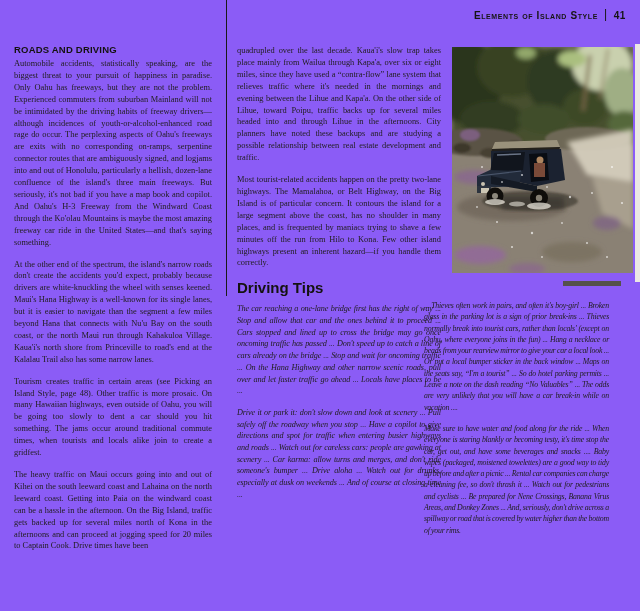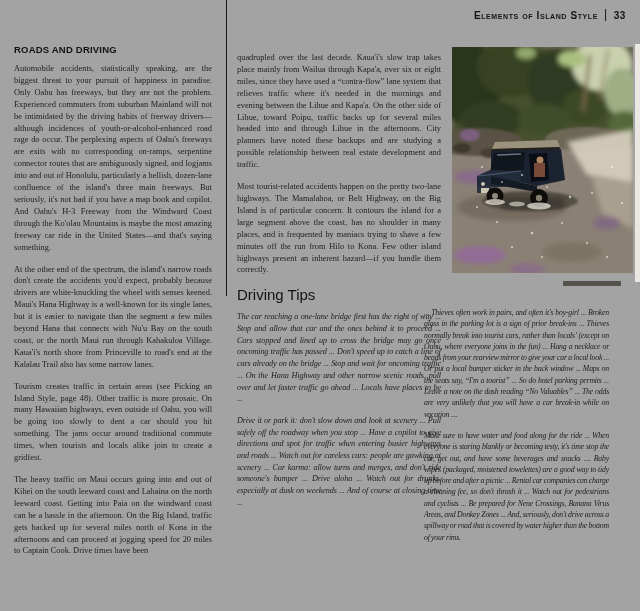--- a/index.html
+++ b/index.html
@@ -1,18 +1,18 @@
 <!DOCTYPE html>
 <html><head>
 <meta charset="utf-8">
 <style>
   html,body { margin:0; padding:0; background:#d8d5d2; }
   .page {
     position:relative; width:640px; height:611px; margin:0 auto;
-    background:#a3a3a3; overflow:hidden;
+    background:#8b5cf6; overflow:hidden;
     font-family:"Liberation Serif", serif; color:#1f1d1b;
   }
   
   .page-header {
     position:absolute; top:8px; right:14px;
     font-family:"Liberation Sans", sans-serif;
     font-variant:small-caps; font-weight:bold;
     font-size:10px; letter-spacing:0.6px; color:#161412;
     display:flex; align-items:center; gap:6px;
   }
@@ -20,30 +20,30 @@
   
   .column-rule {
     position:absolute; left:226px; top:0; width:1px; height:296px; background:#1a1a1a;
   }
   .col { position:absolute; }
   .col1 { left:14px;  top:44px; width:198px; }
   .col2 { left:237px; top:44px; width:204px; }
   .col3 { left:424px; top:299px; width:185px; }
   .body-text {
     font-size:8.4px; line-height:11.9px; text-align:justify;
-    margin:8px 0 10px 0;
+    margin:1px 0 10px 0;
   }
   .col1-heading {
     font-family:"Liberation Sans", sans-serif;
     font-size:9.5px; font-weight:bold; letter-spacing:0.2px;
     margin:0 0 3px 0; color:#141210;
   }
   .tips-heading {
     font-family:"Liberation Sans", sans-serif;
-    font-size:15px; font-weight:normal; color:#141210;
+    font-size:15px; font-weight:bold; color:#141210;
     margin:3px 0 7px 0;
   }
   .italic-text { font-style:italic; font-size:8.2px; letter-spacing:-0.12px; line-height:11.7px; }
   .col3 .italic-text { font-size:7.8px; letter-spacing:-0.2px; word-spacing:-0.3px; line-height:11.3px; }
   
   .photo {
     position:absolute; left:452px; top:47px; width:181px; height:226px;
     margin:0; overflow:hidden; background:#6e6757;
   }
   .photo svg { display:block; width:100%; height:100%; }
@@ -55,21 +55,21 @@
   }
 </style>
 </head>
 <body>
 
 <div class="page">
 
   <header class="page-header">
     <span>Elements of Island Style</span>
     <span class="header-divider">|</span>
-    <span>33</span>
+    <span>41</span>
   </header>
 
   <div class="column-rule"></div>
 
   <section class="col col1">
     <h2 class="col1-heading">ROADS AND DRIVING</h2>
     <p class="body-text">Automobile accidents, statistically speaking, are the biggest threat to your pursuit of happiness in paradise. Only Oahu has freeways, but they are not the problem. Experienced commuters from suburban Mainland will not be intimidated by the driving habits of freeway drivers—although incidences of youth-or-alcohol-enhanced road rage do occur. The perplexing aspects of Oahu's freeways are exits with no corresponding on-ramps, serpentine connector routes that are ambiguously signed, and logjams into and out of Honolulu, particularly a hellish, dozen-lane confluence of the island's three main freeways. But seriously, it's not bad if you have a map book and copilot. And Oahu's H-3 Freeway from the Windward Coast through the Ko'olau Mountains is maybe the most amazing freeway car ride in the United States—and that's saying something.</p>
     <p class="body-text">At the other end of the spectrum, the island's narrow roads don't create the accidents you'd expect, probably because drivers are white-knuckling the wheel with senses keened. Maui's Hana Highway is a well-known for its single lanes, but it is easier to navigate than the segment a few miles beyond Hana that connects with Nu'u Bay on the south coast, or the north Maui run through Kahakuloa Village. Kaua'i's north shore from Princeville to road's end at the Kalalau Trail also has some narrow lanes.</p>
     <p class="body-text">Tourism creates traffic in certain areas (see Picking an Island Style, page 48). Other traffic is more prosaic. On many Hawaiian highways, even outside of Oahu, you will be going too slowly to dent a car should you hit something. The jams occur around traditional commute times, when tourists and locals alike join to create a gridfest.</p>
     <p class="body-text">The heavy traffic on Maui occurs going into and out of Kihei on the south leeward coast and Lahaina on the north leeward coast. Getting into Paia on the windward coast can be a hassle in the afternoon. On the Big Island, traffic gets backed up for several miles north of Kona in the afternoons and can proceed at jogging speed for 20 miles to Captain Cook. Drive times have been</p>

